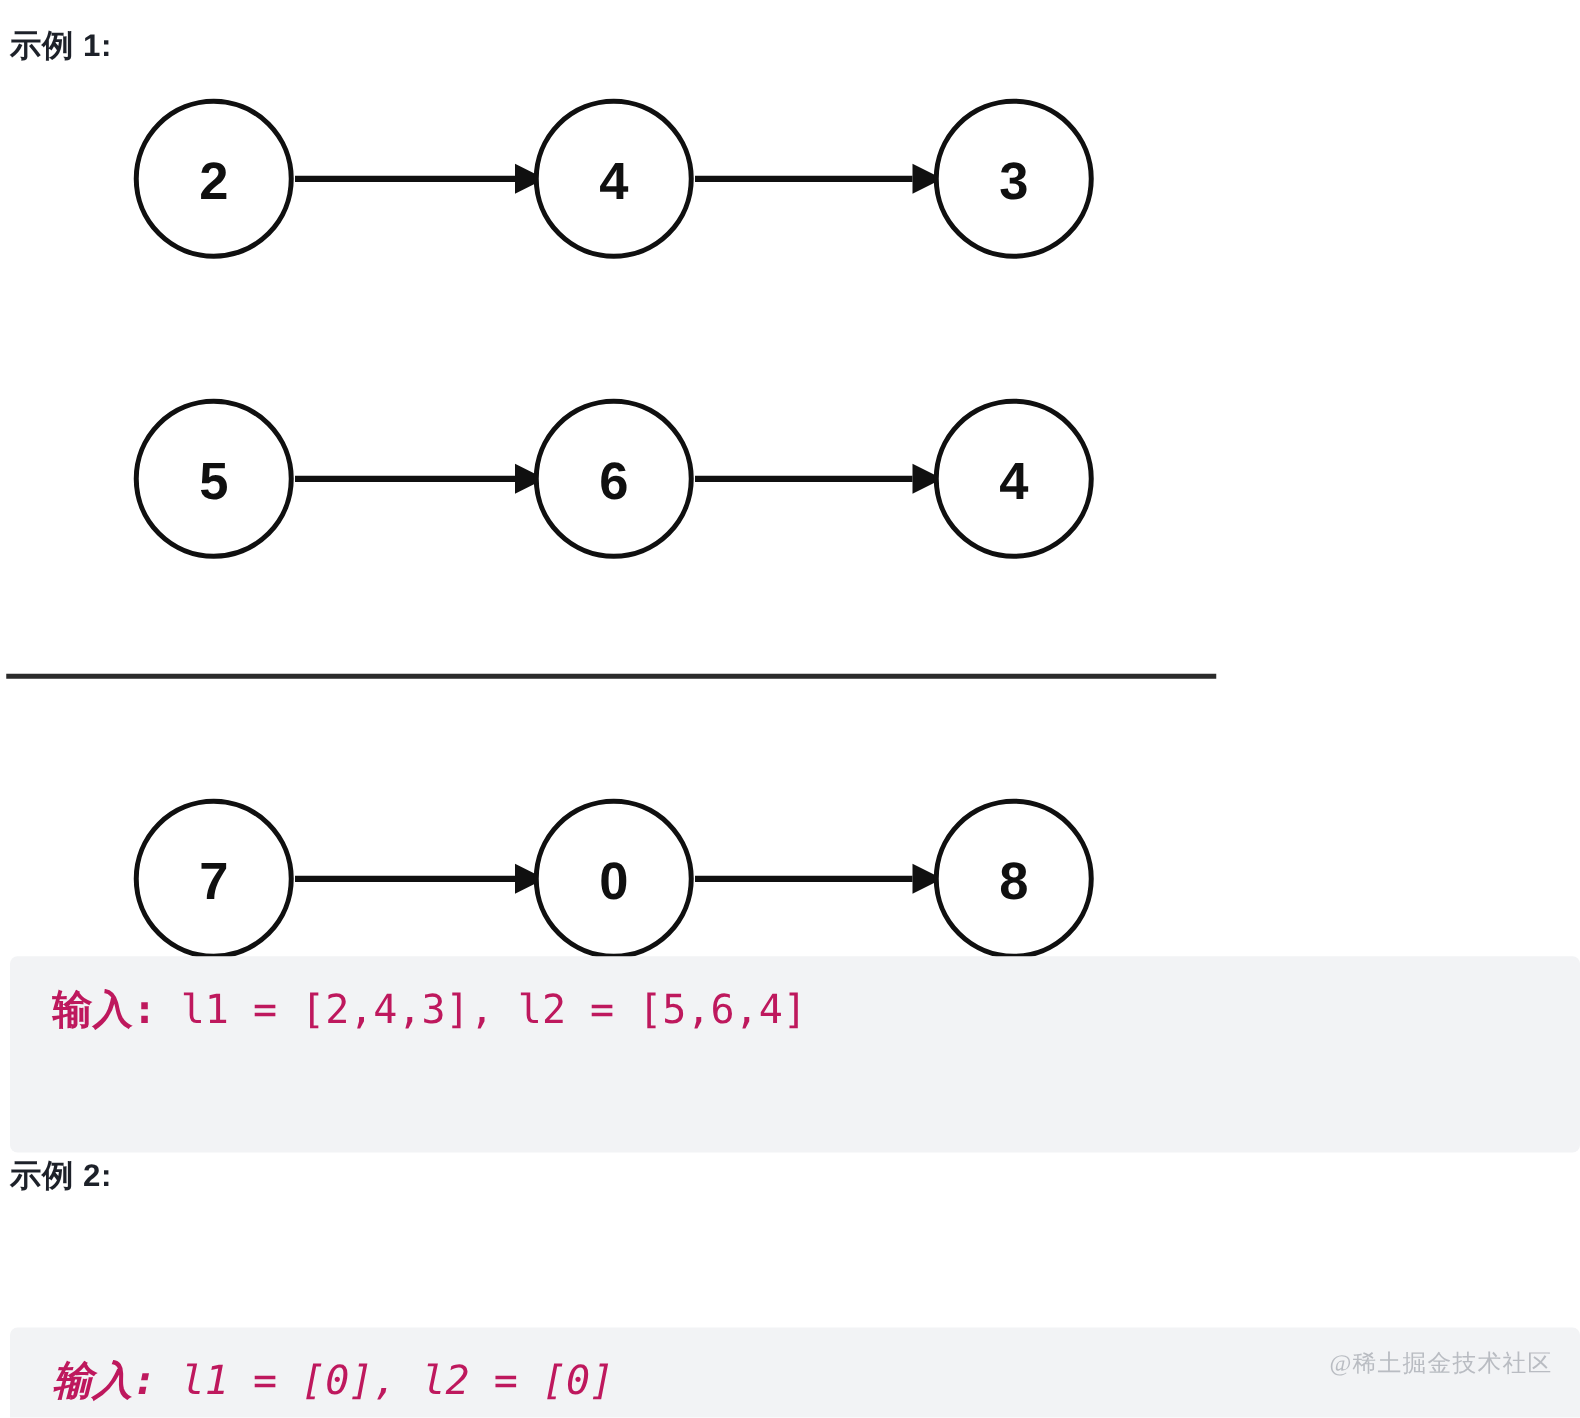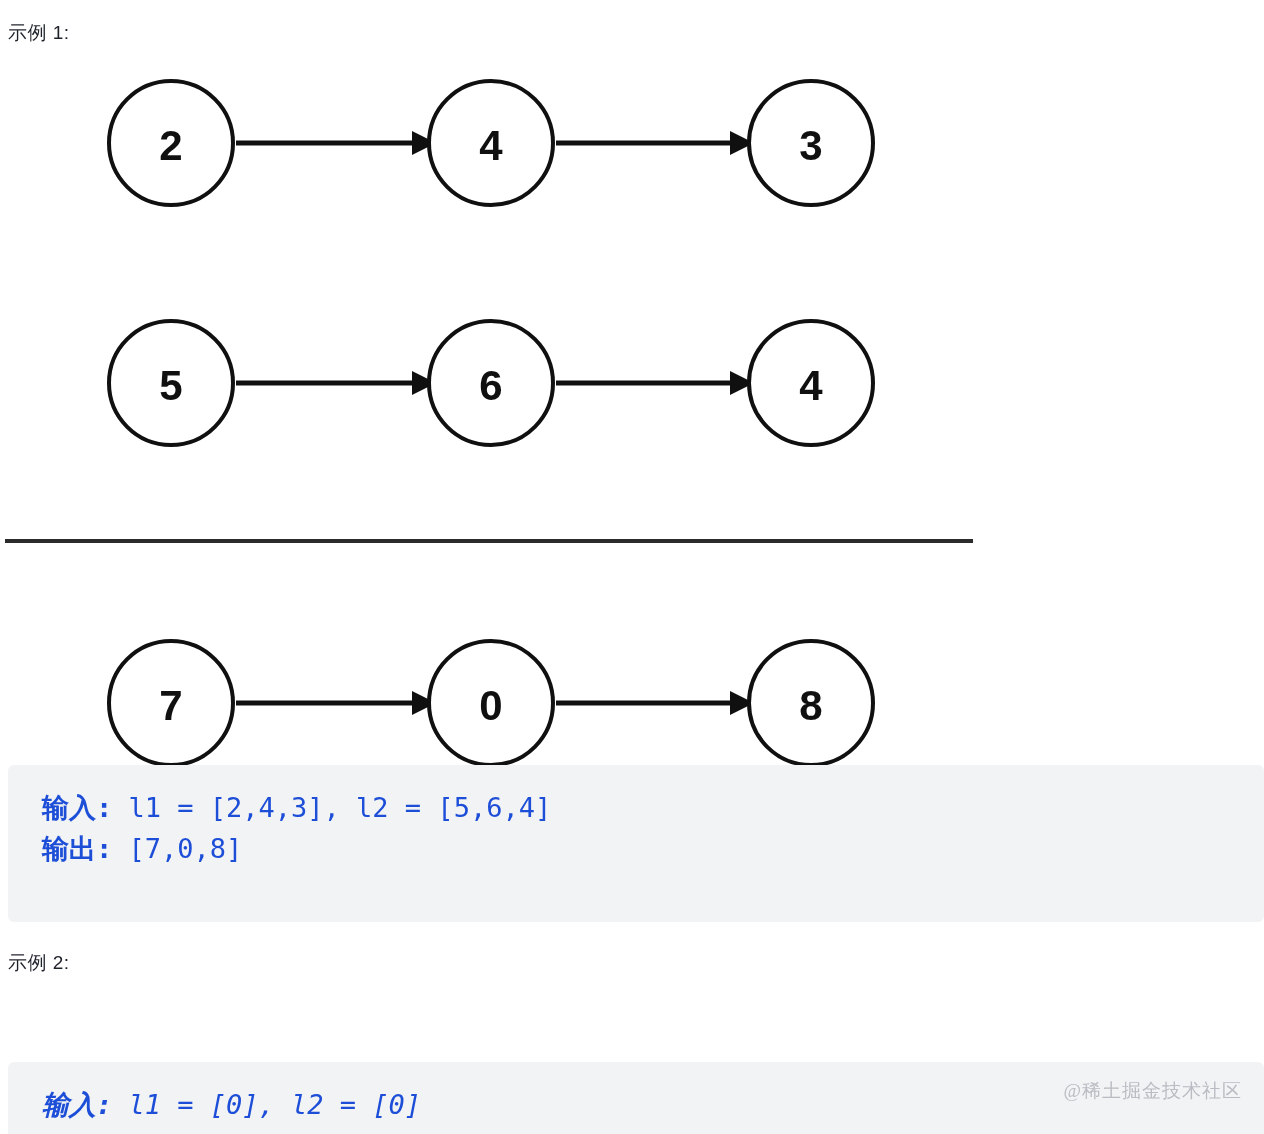--- a/index.html
+++ b/index.html
@@ -15,28 +15,28 @@
     overflow: hidden;
     font-family: "Liberation Sans", "DejaVu Sans", sans-serif;
     color: #1d2129;
     -webkit-font-smoothing: antialiased;
   }
 
   
   .section-heading {
     position: absolute;
     left: 8px;
-    font-size: 19px;
-    font-weight: normal;
+    font-size: 25px;
+    font-weight: bold;
     letter-spacing: 0.5px;
     color: #1d2129;
     white-space: nowrap;
   }
   #heading-example-1 { top: 20px; }
-  #heading-example-2 { top: 950px; }
+  #heading-example-2 { top: 924px; }
 
   
   .diagram {
     position: absolute;
     left: 0;
     width: 1000px;
   }
   #diagram-l1 { top: 66px;  height: 155px; }
   #diagram-l2 { top: 306px; height: 155px; }
   #diagram-sum { top: 626px; height: 155px; }
@@ -77,23 +77,23 @@
   
   .code-block {
     position: absolute;
     left: 8px;
     width: 1256px;
     box-sizing: border-box;
     background: #f2f3f5;
     border-radius: 6px;
     padding: 22px 0 22px 34px;
     font-family: "DejaVu Sans Mono", "Liberation Mono", monospace;
-    font-size: 27px;
+    font-size: 32px;
     line-height: 41px;
-    color: #1d4ed8;
+    color: #be185d;
     white-space: pre;
   }
   #code-block-example-1 { top: 765px; height: 157px; }
   #code-block-example-2 { top: 1062px; height: 116px; font-style: italic; }
 
   .code-line { display: block; }
   .code-label { font-weight: bold; }
 
   
   #watermark {
@@ -161,19 +161,19 @@
     <text class="node-label" x="171" y="79">7</text>
 
     <circle class="node-circle" cx="491" cy="77" r="62"></circle>
     <text class="node-label" x="491" y="79">0</text>
 
     <circle class="node-circle" cx="811" cy="77" r="62"></circle>
     <text class="node-label" x="811" y="79">8</text>
   </svg>
 </div>
 
-<div id="code-block-example-1" class="code-block"><span class="code-line"><span class="code-label">输入:</span><span> l1 = [2,4,3], l2 = [5,6,4]</span></span><span class="code-line"><span class="code-label">输出:</span><span> [7,0,8]</span></span></div>
+<div id="code-block-example-1" class="code-block"><span class="code-line"><span class="code-label">输入:</span><span> l1 = [2,4,3], l2 = [5,6,4]</span></span></div>
 
 <div id="heading-example-2" class="section-heading">示例 2:</div>
 
 <div id="code-block-example-2" class="code-block"><span class="code-line"><span class="code-label">输入:</span><span> l1 = [0], l2 = [0]</span></span></div>
 
 <div id="watermark">@稀土掘金技术社区</div>
 
 </body></html>

